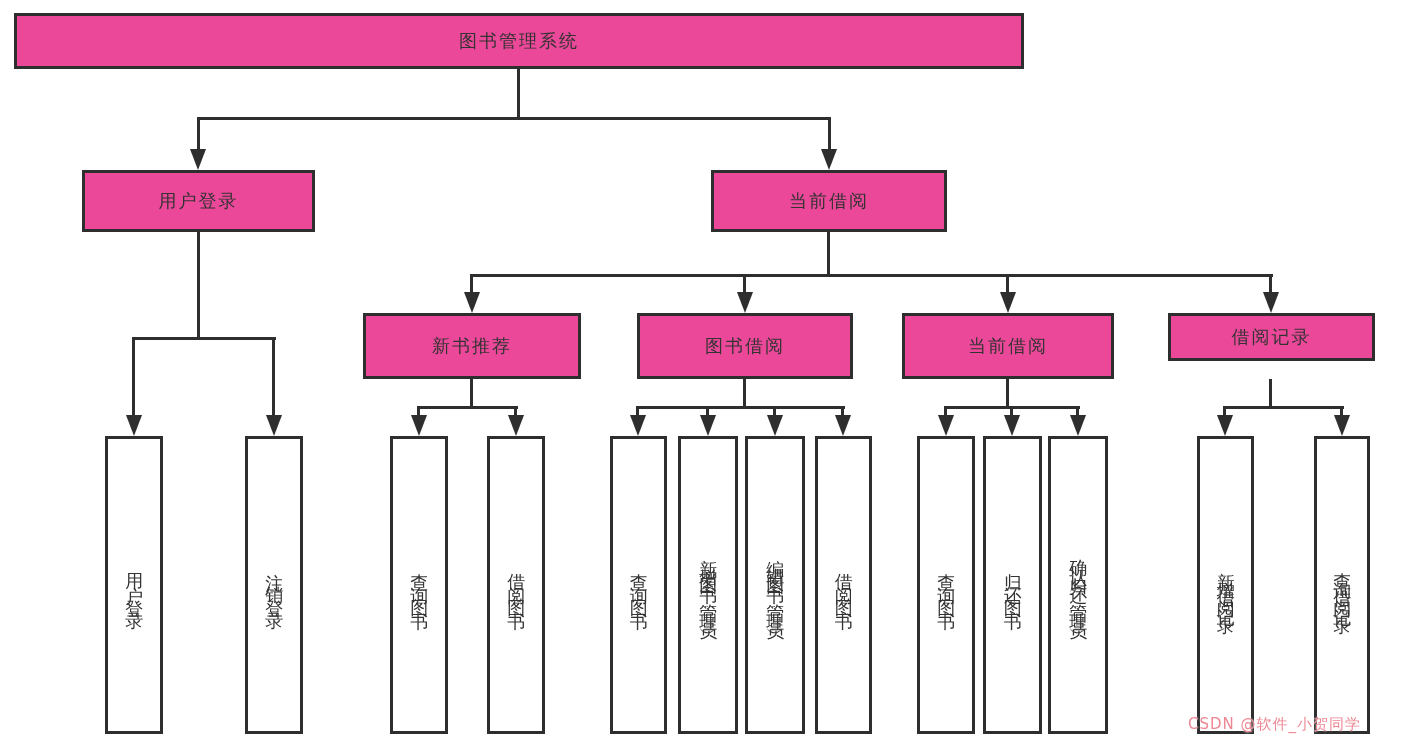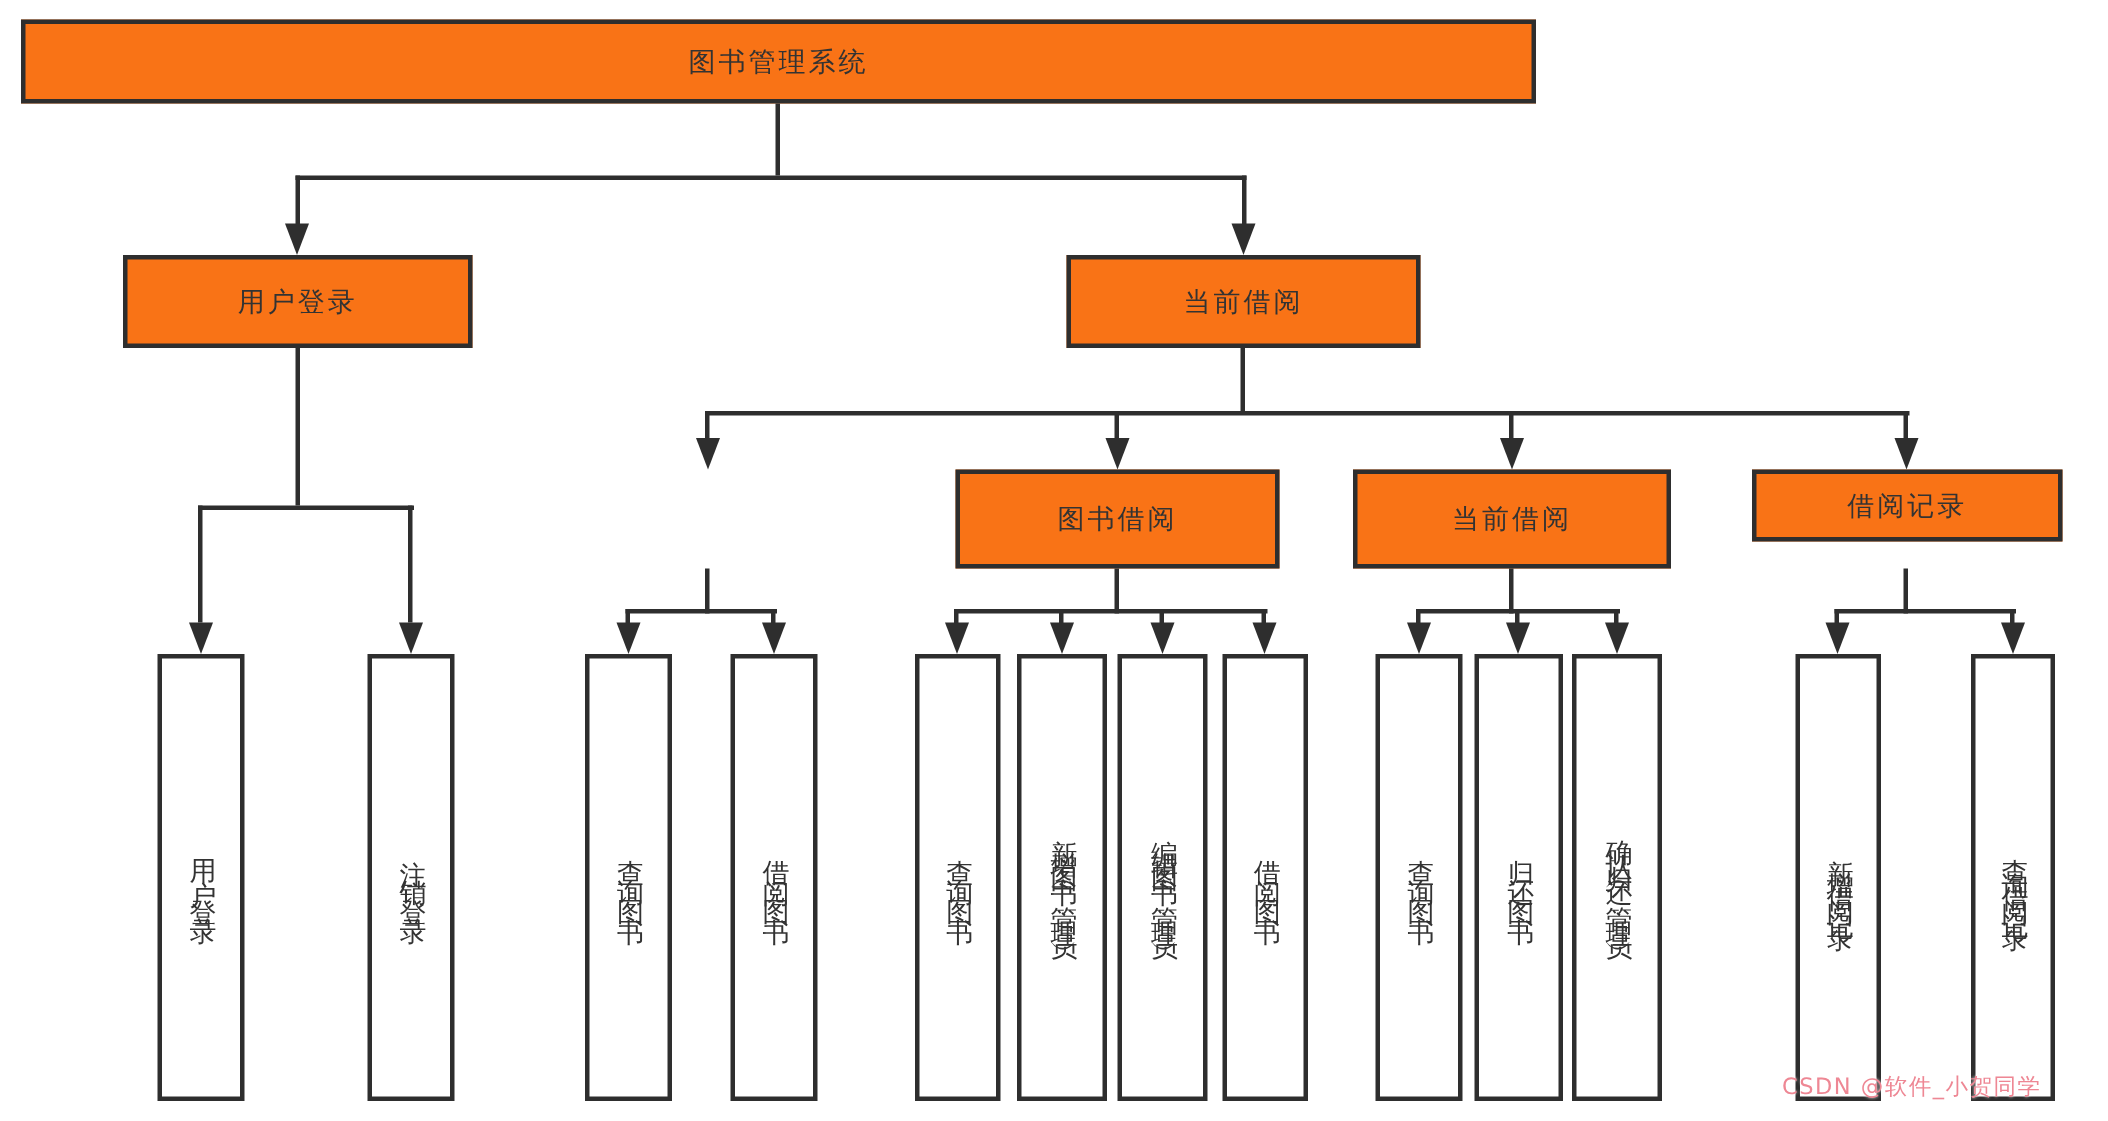--- a/index.html
+++ b/index.html
@@ -4,21 +4,21 @@
 <style>
   html,body{margin:0;padding:0;}
   body{
     width:1405px;height:747px;overflow:hidden;background:#ffffff;
     font-family:"DejaVu Sans","Liberation Sans",sans-serif;
   }
   .stage{position:relative;width:1405px;height:747px;background:#ffffff;}
 
   
   .hbox{
-    position:absolute;box-sizing:border-box;background:#f97316;
+    position:absolute;box-sizing:border-box;background:#ec4899;
     border:3px solid #2e2e2e;display:flex;align-items:center;justify-content:center;
     font-size:18px;color:#333333;letter-spacing:2px;white-space:nowrap;
   }
   .vbox{
     position:absolute;box-sizing:border-box;background:#ffffff;
     border:3px solid #2e2e2e;display:flex;align-items:center;justify-content:center;
     font-size:18px;color:#333333;
   }
   .vbox span{
     writing-mode:vertical-rl;text-orientation:upright;
@@ -74,20 +74,23 @@
   <div class="line" style="left:470px;top:274px;width:803px;height:3px"></div>
   <div class="line" style="left:470px;top:274px;width:3px;height:20px"></div>
   <div class="line" style="left:743px;top:274px;width:3px;height:20px"></div>
   <div class="line" style="left:1006px;top:274px;width:3px;height:20px"></div>
   <div class="line" style="left:1269px;top:274px;width:3px;height:20px"></div>
   <div class="arrow" style="left:464px;top:292px"></div>
   <div class="arrow" style="left:737px;top:292px"></div>
   <div class="arrow" style="left:1000px;top:292px"></div>
   <div class="arrow" style="left:1263px;top:292px"></div>
 
+  <div class="hbox" style="left:363px;top:313px;width:218px;height:66px">
+    <span>新书推荐</span>
+  </div>
   <div class="hbox" style="left:637px;top:313px;width:216px;height:66px">
     <span>图书借阅</span>
   </div>
   <div class="hbox" style="left:902px;top:313px;width:212px;height:66px">
     <span>当前借阅</span>
   </div>
   <div class="hbox" style="left:1168px;top:313px;width:207px;height:48px">
     <span>借阅记录</span>
   </div>
 

